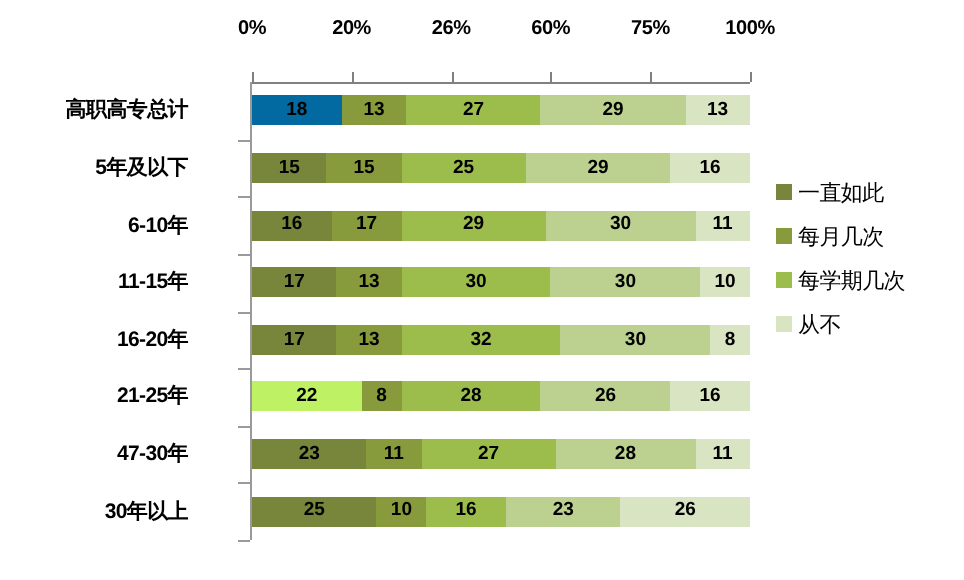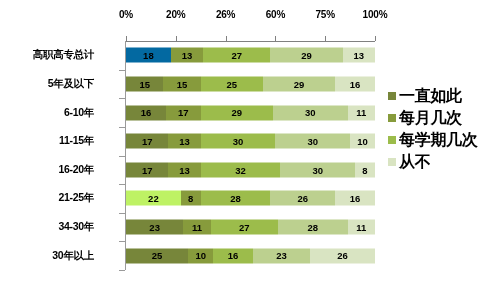--- a/index.html
+++ b/index.html
@@ -136,22 +136,22 @@
     align-items: center;
     height: 22px;
   }
   .legend-swatch {
     width: 8px;
     height: 8px;
     flex: 0 0 auto;
     margin-right: 3px;
   }
   .legend-text {
-    font-size: 16px;
-    font-weight: bold;
+    font-size: 11px;
+    font-weight: normal;
     white-space: nowrap;
     letter-spacing: -0.3px;
   }
 </style>
 </head>
 <body>
 
 <div id="chart-root">
 
   <div class="axis-labels">
@@ -222,21 +222,21 @@
         <div class="row-label">21-25年</div>
         <div class="bar">
           <div class="seg" style="width: 22%; background: #bef264;">22</div>
           <div class="seg" style="width: 8%; background: rgb(135, 155, 60);">8</div>
           <div class="seg" style="width: 28%; background: rgb(156, 188, 75);">28</div>
           <div class="seg" style="width: 26%; background: rgb(188, 208, 143);">26</div>
           <div class="seg" style="width: 16%; background: rgb(217, 228, 194);">16</div>
         </div>
       </div>
       <div class="row" style="top: 171.75px; height: 28.625px;">
-        <div class="row-label">34-30年</div>
+        <div class="row-label">47-30年</div>
         <div class="bar">
           <div class="seg" style="width: 23%; background: rgb(119, 134, 58);">23</div>
           <div class="seg" style="width: 11%; background: rgb(135, 155, 60);">11</div>
           <div class="seg" style="width: 27%; background: rgb(156, 188, 75);">27</div>
           <div class="seg" style="width: 28%; background: rgb(188, 208, 143);">28</div>
           <div class="seg" style="width: 11%; background: rgb(217, 228, 194);">11</div>
         </div>
       </div>
       <div class="row" style="top: 200.375px; height: 28.625px;">
         <div class="row-label">30年以上</div>

